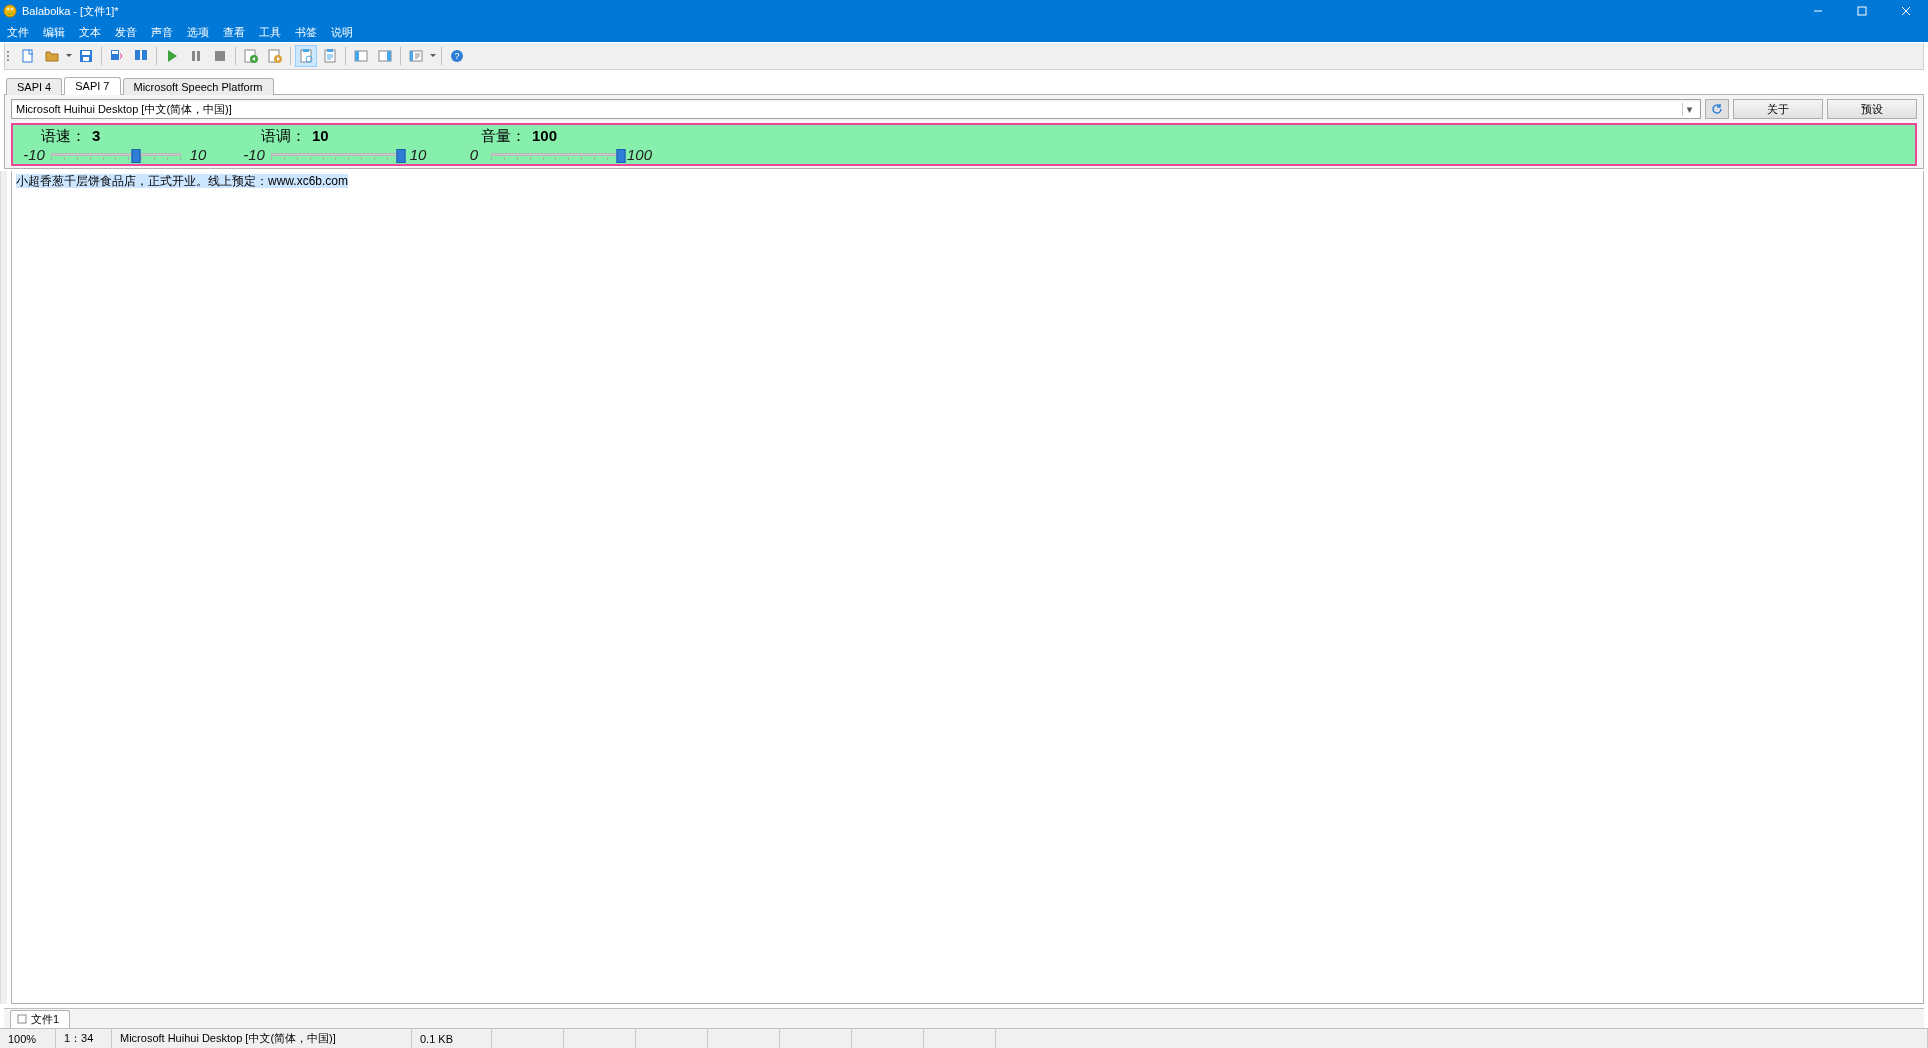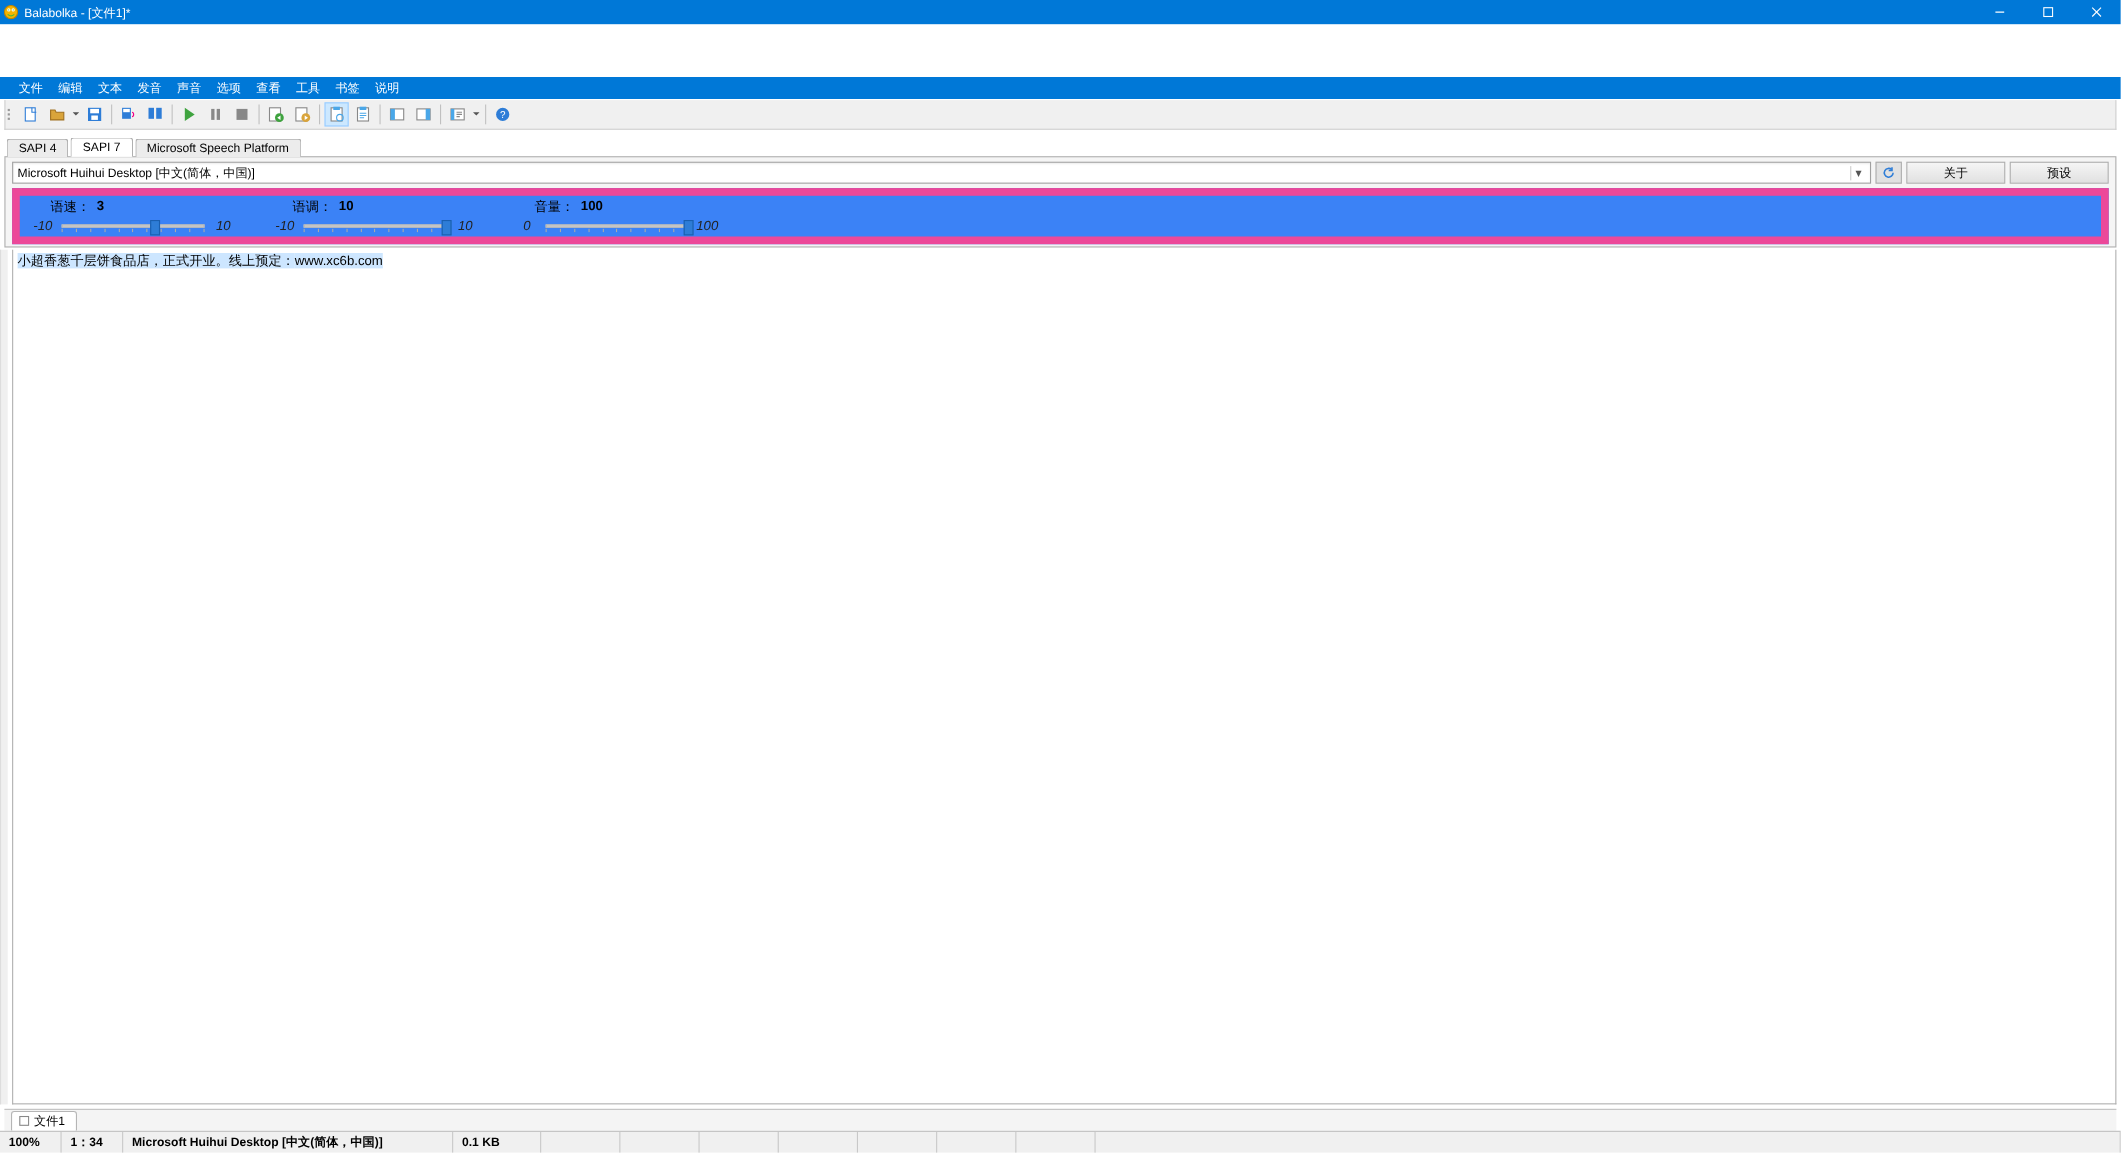--- a/index.html
+++ b/index.html
@@ -7,21 +7,21 @@
 
 
 .titlebar { height: 22px; background: #0078d7; color: #fff; display: flex; align-items: center; font-size: 11px; }
 .titlebar .tb-icon { width: 16px; height: 16px; margin: 0 4px 0 2px; display:flex; align-items:center; justify-content:center; }
 .titlebar .tb-title { flex: 0 0 auto; }
 .titlebar .tb-spacer { flex: 1 1 auto; }
 .titlebar .win-btn { width: 44px; height: 22px; display: flex; align-items: center; justify-content: center; cursor: default; }
 .titlebar svg { stroke: #fff; fill: none; }
 
 
-.menubar { height: 20px; background: #0078d7; color: #fff; display: flex; align-items: center; font-size: 11px; padding-left: 10px; margin-top: 48px; }
+.menubar { height: 20px; background: #0078d7; color: #fff; display: flex; align-items: center; font-size: 11px; padding-left: 0; }
 .menubar .mi { padding: 0 7px; height: 20px; display: flex; align-items: center; }
 
 
 .toolbar-wrap { background: #f0f0f0; border: 1px solid #d0d0d0; border-top: none; padding: 2px; margin: 1px 4px 0 4px; }
 .toolbar { display: flex; align-items: center; gap: 2px; }
 .toolbar .grip { width: 6px; height: 18px; display:flex; flex-direction:column; justify-content:center; gap:2px; margin-right:2px; }
 .toolbar .grip span { width:2px; height:2px; background:#999; }
 .tbtn { width: 22px; height: 22px; display: flex; align-items: center; justify-content: center; border: 1px solid transparent; }
 .tbtn.active { background: #cce8ff; border-color: #99ccff; }
 .tsep { width: 1px; height: 18px; background: #c0c0c0; margin: 0 2px; }
@@ -34,21 +34,21 @@
 .tab.active { background: #fff; border-bottom: 1px solid #fff; z-index: 2; }
 
 
 .panel { border: 1px solid #b0b0b0; margin: 0 4px; padding: 4px 6px 2px 6px; display: flex; flex-direction: column; gap: 4px; background:#f5f5f5; }
 .voice-row { display: flex; align-items: center; gap: 4px; }
 .voice-select { flex: 1 1 auto; height: 20px; border: 1px solid #a0a0a0; background: #fff; font-size: 11px; padding: 0 4px; display: flex; align-items: center; justify-content: space-between; box-shadow: inset 0 1px 2px rgba(0,0,0,.08); }
 .voice-select .dd { width: 14px; text-align: center; color: #555; border-left:1px solid #ccc; }
 .sqbtn { width: 24px; height: 20px; border: 1px solid #adadad; background: #e1e1e1; display:flex; align-items:center; justify-content:center; }
 .widebtn { width: 90px; height: 20px; border: 1px solid #adadad; background: linear-gradient(#f5f5f5,#e1e1e1); font-size: 11px; display:flex; align-items:center; justify-content:center; }
 
-.sliders { border: 7px solid #ec4899; background: #3b82f6; padding: 0 10px 2px 10px; display: flex; gap: 34px; font-size: 12px; }
+.sliders { border: 2px solid #ec4899; background: #86efac; padding: 0 10px 2px 10px; display: flex; gap: 34px; font-size: 15px; }
 .slg { display: flex; flex-direction: column; }
 .slg .lab { display: flex; gap: 6px; padding: 2px 0 0 18px; }
 .slg .lab .name { }
 .slg .lab .val { font-weight: bold; }
 .slg .trackrow { display: flex; align-items: center; gap: 6px; height: 16px; }
 .slg .min, .slg .max { width: 22px; text-align: center; color:#222;font-style:italic; }
 .track { position: relative; width: 130px; height: 14px; }
 .track .rail { position: absolute; left: 0; right: 0; top: 6px; height: 3px; background: #d0d0d0; border:1px solid #b5b5b5; }
 .track .ticks { position:absolute; left:0; right:0; top:10px; height:4px; display:flex; justify-content:space-between; }
 .track .ticks span { width:1px; height:3px; background:#aaa; }
@@ -60,21 +60,21 @@
 .editor .sel { background: #cde6ff; }
 .editor .link { color: #000000; }
 
 
 .doc-tabs { height: 20px; border-top: 1px solid #c0c0c0; display: flex; align-items: center; font-size: 11px; padding-left: 6px; background:#f4f4f4; margin: 4px 4px 0 4px; }
 .doc-tab { display: flex; align-items: center; gap: 4px; padding: 1px 10px 1px 6px; border: 1px solid #b5b5b5; border-bottom:none; background:#fff; border-radius: 3px 3px 0 0; }
 .doc-tab .x { width:10px; height:10px; }
 
 
 .status { height: 20px; border-top: 1px solid #c0c0c0; background: #f0f0f0; display: flex; align-items: stretch; font-size: 11px; }
-.status .cell { border-right: 1px solid #c8c8c8; padding: 0 8px; display: flex; align-items: center; white-space: nowrap; font-weight: bold; }
+.status .cell { border-right: 1px solid #c8c8c8; padding: 0 8px; display: flex; align-items: center; white-space: nowrap; }
 .status .flex { flex: 0 0 auto; }
 .status .grow { flex: 1 1 auto; }
 .status .narrow { width: 72px; }
 
 
 .app { display: flex; flex-direction: column; height: 100vh; width: 100vw; justify-content: space-between; }
 .editor-area { flex:1 1 auto; display:flex; min-height:0; margin-top:2px; }
 .left-rail { width:7px; background:#f0f0f0; border-left:1px solid #ddd; }
 </style>
 </head>

